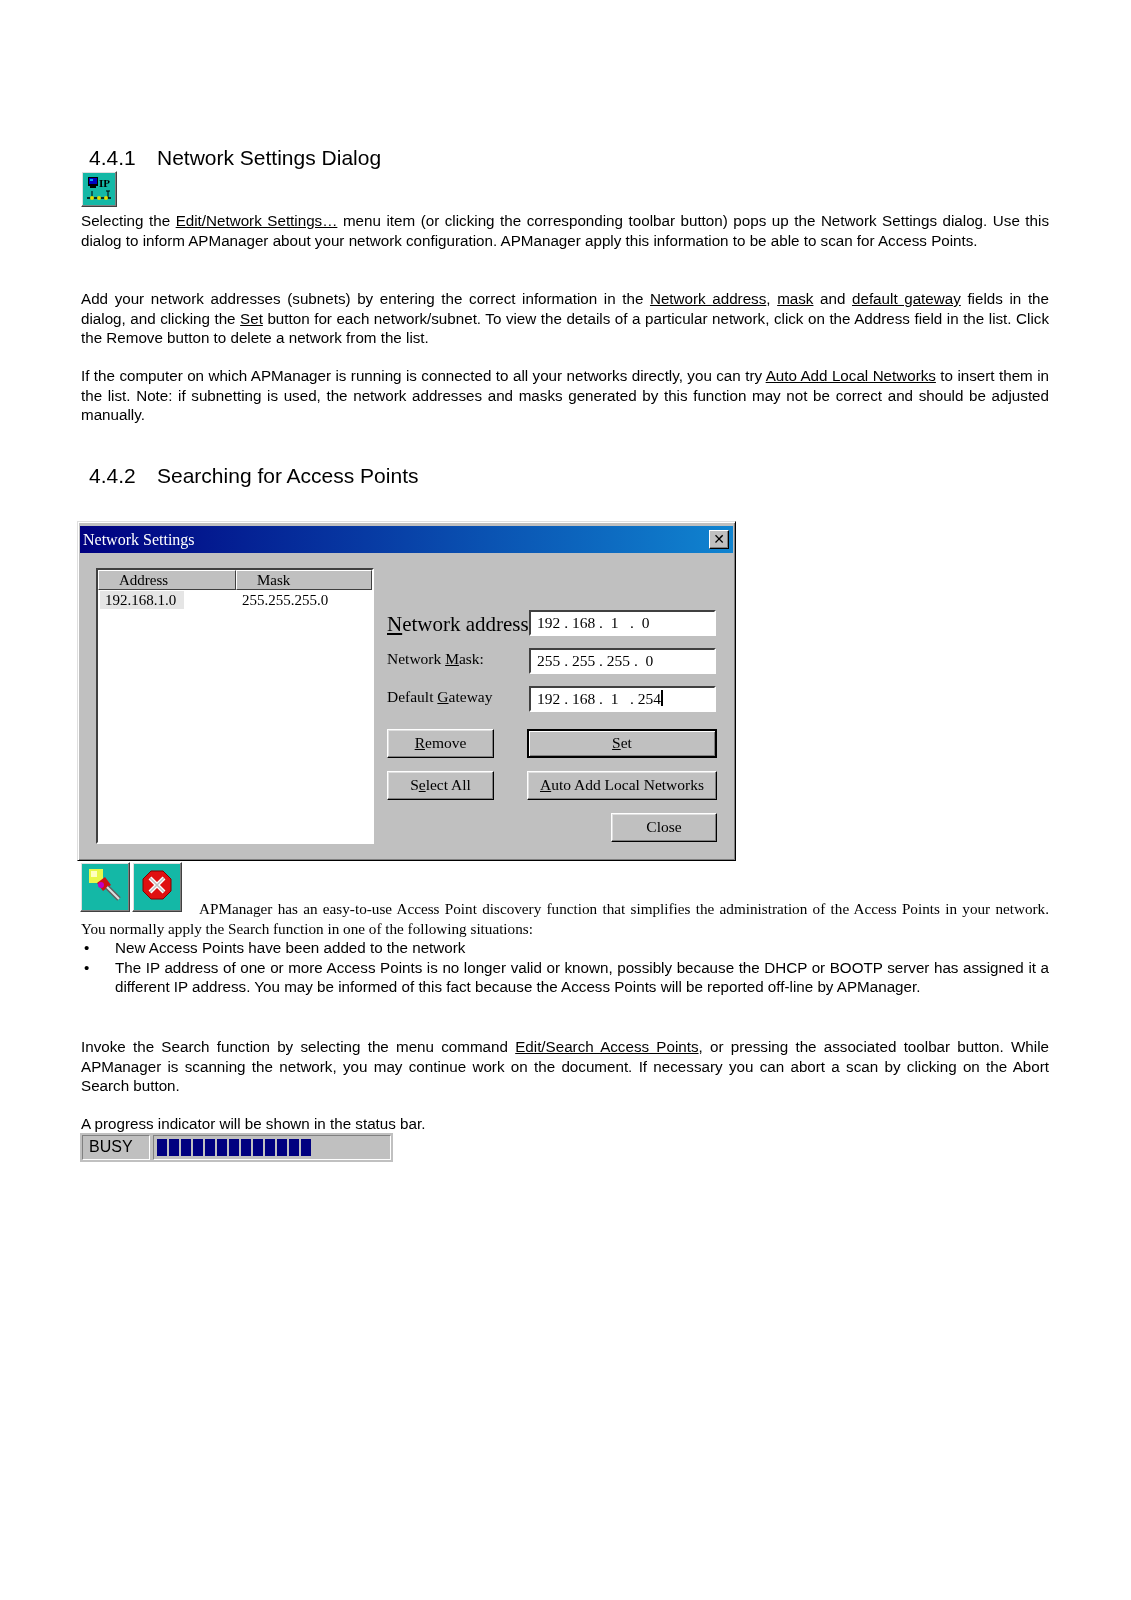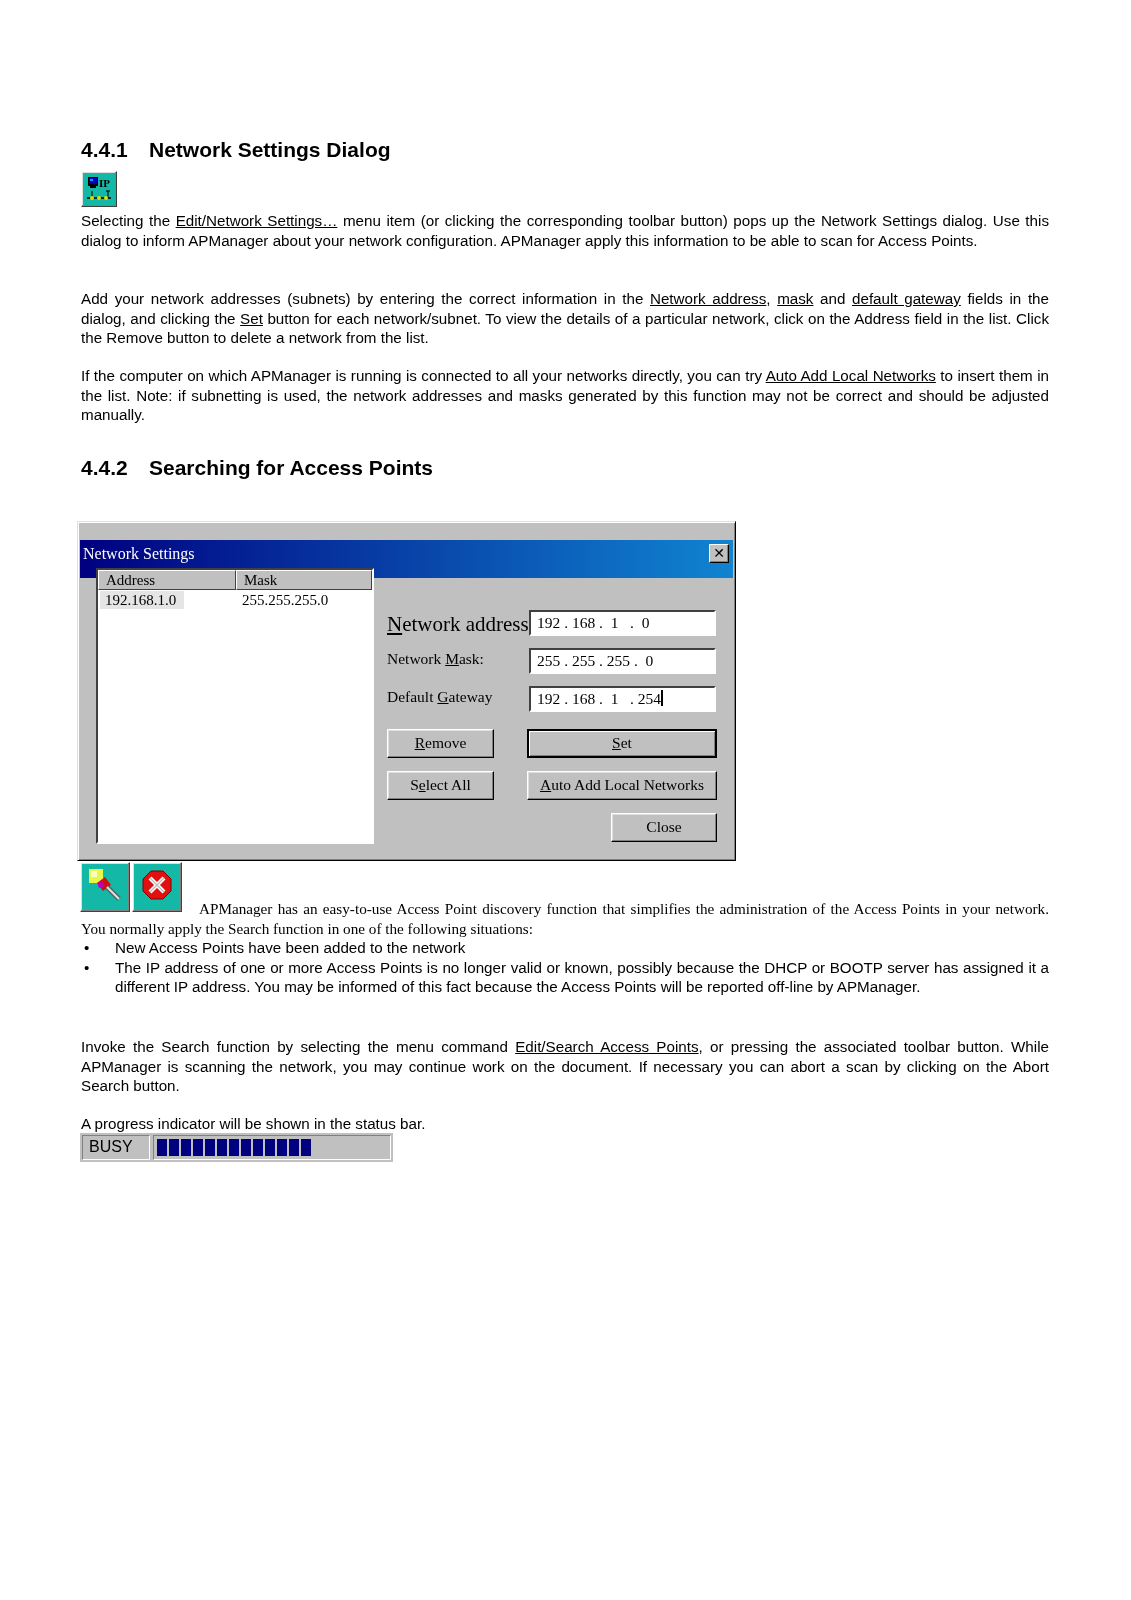--- a/index.html
+++ b/index.html
@@ -1,49 +1,49 @@
 <!DOCTYPE html>
 <html><head>
 <meta charset="utf-8">
 <style>
   html, body { margin: 0; padding: 0; background: #ffffff; }
   body { width: 1131px; height: 1600px; position: relative; overflow: hidden;
          font-family: "Liberation Sans", sans-serif; color: #000; }
   .page { position: absolute; left: 81px; top: 0; width: 968px; }
-  h2 { font-family: "Liberation Sans", sans-serif; font-weight: bold; font-size: 21px;
-       margin: 0; position: absolute; left: 0; }
+  h2 { font-family: "Liberation Sans", sans-serif; font-weight: normal; font-size: 21px;
+       margin: 8px; position: absolute; left: 0; }
   h2 .num { display: inline-block; width: 68px; }
   .para { position: absolute; left: 0; width: 968px; font-size: 15.2px; line-height: 19.5px;
           text-align: justify; }
   .u { text-decoration: underline; }
   .toolicon { position: absolute; width: 36px; height: 36px; background: #14b8a6;
               box-sizing: border-box; border: 1px solid; border-color: #ffffff #404040 #404040 #ffffff;
               box-shadow: inset -1px -1px 0 #808080, inset 1px 1px 0 #dfdfdf; }
   ul.bullets { list-style: none; margin: 0; padding: 0; position: absolute; left: 0; width: 968px;
                font-size: 15.2px; line-height: 19.5px; }
   ul.bullets li { position: relative; padding-left: 34px; text-align: justify; }
   ul.bullets li .dot { position: absolute; left: 3px; top: 0; }
 
   
   .dlg { position: absolute; left: 77px; top: 521px; width: 659px; height: 340px;
          background: #c0c0c0; box-sizing: border-box;
          border: 1px solid; border-color: #dfdfdf #000 #000 #dfdfdf;
          box-shadow: inset 1px 1px 0 #fff, inset -1px -1px 0 #808080;
          font-family: "Liberation Serif", serif; font-size: 15px; }
-  .titlebar { position: absolute; left: 2px; top: 18px; right: 2px; height: 38px;
+  .titlebar { position: absolute; left: 2px; top: 4px; right: 2px; height: 27px;
               background: linear-gradient(to right, #000080, #1084d0); color: #fff;
               font-size: 16px; line-height: 27px; padding-left: 3px; box-sizing: border-box; }
   .xbtn { position: absolute; right: 4px; top: 4px; width: 20px; height: 19px; background: #c0c0c0;
           box-sizing: border-box; border: 1px solid; border-color: #fff #000 #000 #fff;
           box-shadow: inset -1px -1px 0 #808080; color: #000; font-family: "DejaVu Sans", sans-serif;
           font-size: 14px; font-weight: bold; line-height: 16px; text-align: center; }
   .listview { position: absolute; left: 18px; top: 46px; width: 278px; height: 276px; background: #fff;
               box-sizing: border-box; border: 2px solid; border-color: #404040 #fff #fff #404040; }
   .lvhead { position: absolute; left: 0; top: 0; height: 20px; background: #c0c0c0; box-sizing: border-box;
-            border: 1px solid; border-color: #fff #404040 #404040 #fff; padding-left: 7px; line-height: 18px; }
+            border: 1px solid; border-color: #fff #404040 #404040 #fff; padding-left: 20px; line-height: 18px; }
   .lvrow { position: absolute; top: 21px; height: 18px; line-height: 18px; }
   .lvsel { background: #e5e5e5; padding: 0 8px 0 5px; }
   .rt { position: absolute; }
   .field { position: absolute; left: 451px; width: 187px; height: 26px; background: #fff; box-sizing: border-box;
            border: 2px solid; border-color: #404040 #fff #fff #404040; line-height: 22px; padding-left: 6px;
            font-size: 15.5px; white-space: pre; }
   .caret { display: inline-block; width: 2px; height: 16px; background: #000; vertical-align: -2px; }
   .btn { position: absolute; height: 29px; background: #c0c0c0; box-sizing: border-box;
          border: 1px solid; border-color: #fff #000 #000 #fff; box-shadow: inset -1px -1px 0 #808080, inset 1px 1px 0 #dfdfdf;
          text-align: center; line-height: 26px; font-size: 15.5px; color: #000; }

